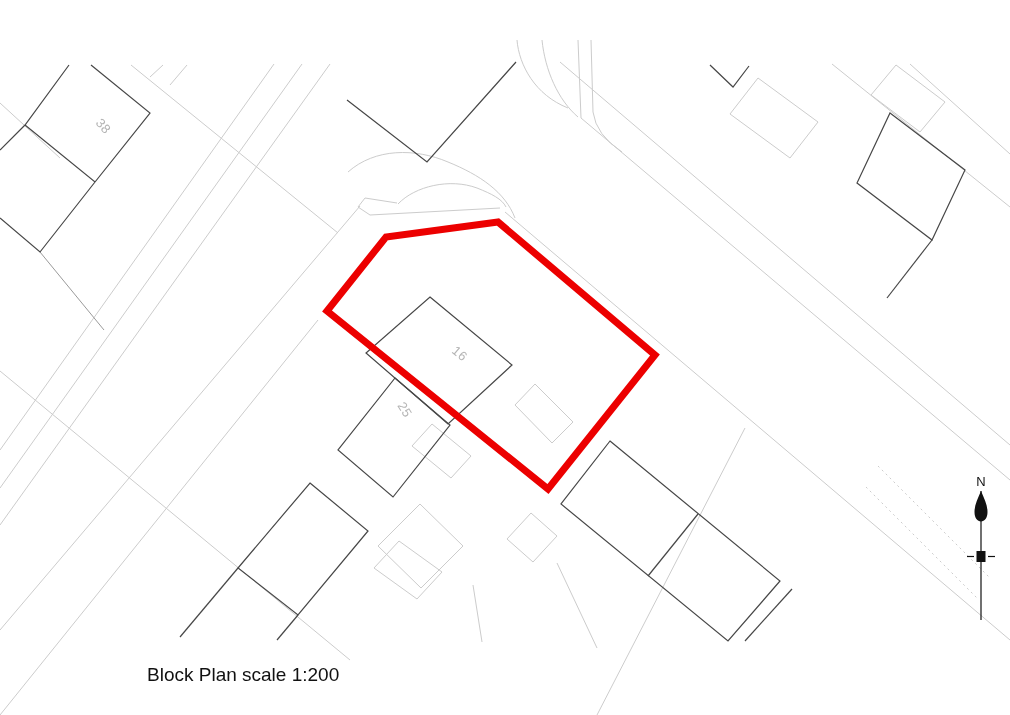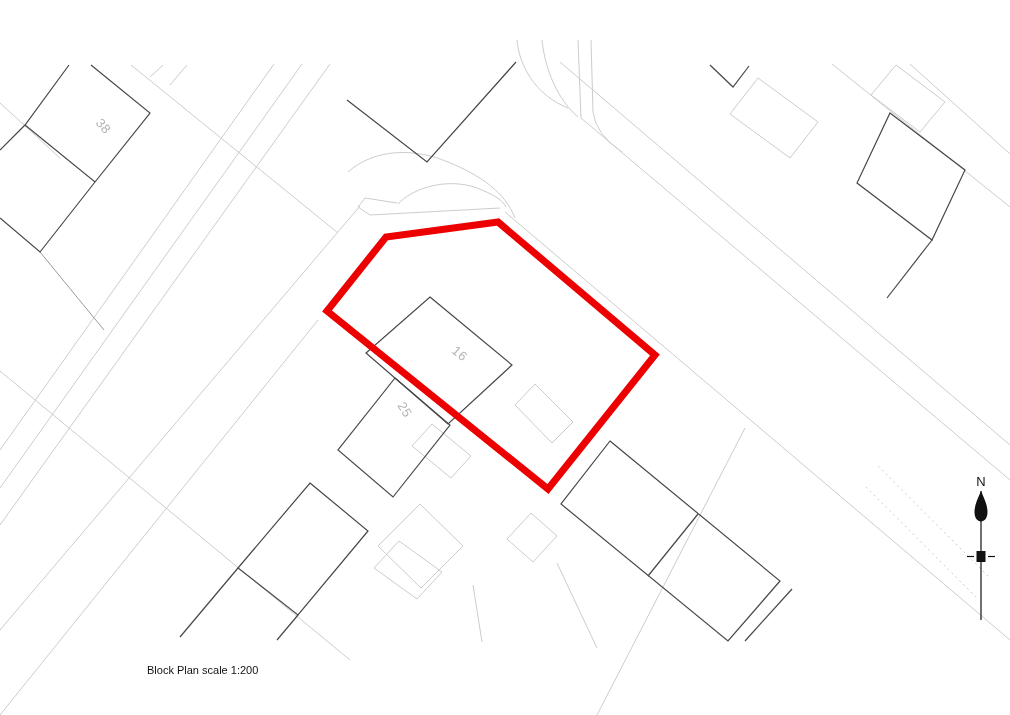--- a/index.html
+++ b/index.html
@@ -9,21 +9,21 @@
   }
   #plan-svg{position:absolute;left:0;top:0;}
   .maplight{stroke:#cccccc;stroke-width:1;fill:none;}
   .mapmed{stroke:#9a9a9a;stroke-width:1;fill:none;}
   .bldg{stroke:#474747;stroke-width:1.2;fill:none;}
   .plotnum{fill:#b5b5b5;font-size:13px;letter-spacing:0.5px;}
   .northline{stroke:#111111;stroke-width:1.2;fill:none;}
   .northfill{fill:#111111;stroke:none;}
   .nletter{fill:#111111;font-size:13px;text-anchor:middle;}
   #caption{
-    position:absolute;left:147px;top:664px;color:#111111;font-size:11px;
+    position:absolute;left:147px;top:664px;color:#111111;font-size:19px;
     white-space:nowrap;
     text-align:right;
   }
 </style>
 </head>
 <body>
 
 <div id="stage">
 
 <svg id="plan-svg" width="1010" height="715" viewBox="0 0 1010 715">

